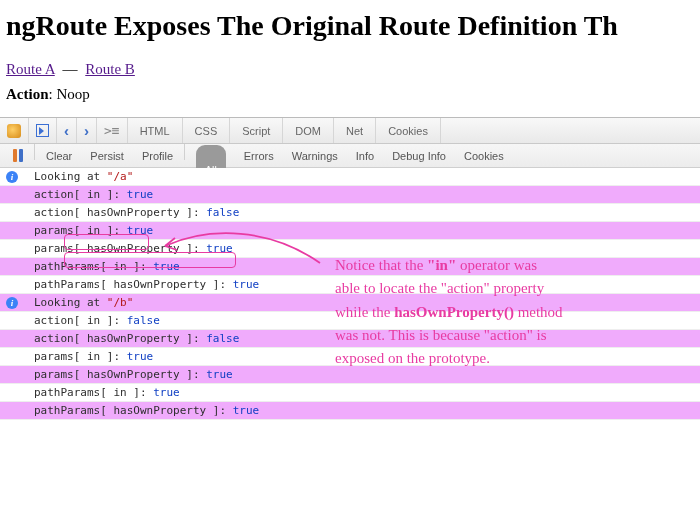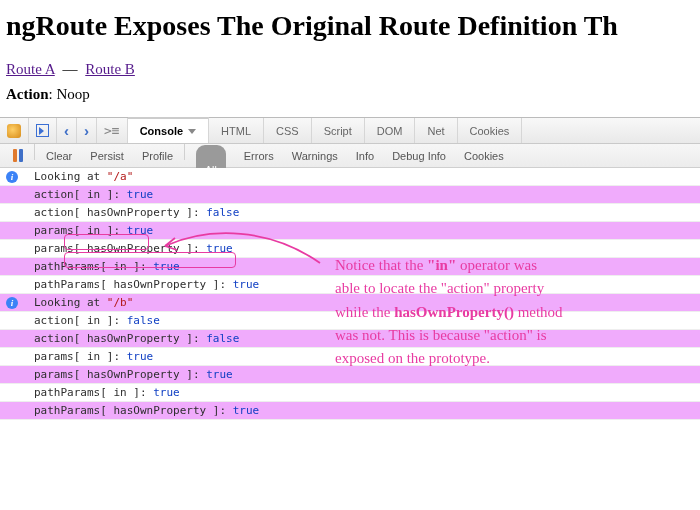--- a/index.html
+++ b/index.html
@@ -200,24 +200,20 @@
       </div>
     <div class="tb-btn">
         <span class="chev">‹</span>
       </div>
     <div class="tb-btn">
         <span class="chev">›</span>
       </div>
     <div class="tb-btn">
         <span class="cmd-icon">&gt;≡</span>
       </div>
-    <div class="tab active">
-      <span>Console</span>
-      <span class="caret-down"></span>
-    </div>
     <div class="tab">HTML</div>
     <div class="tab">CSS</div>
     <div class="tab">Script</div>
     <div class="tab">DOM</div>
     <div class="tab">Net</div>
     <div class="tab">Cookies</div>
   </div>
 
   <div class="subbar">
     <div class="sub-btn">

